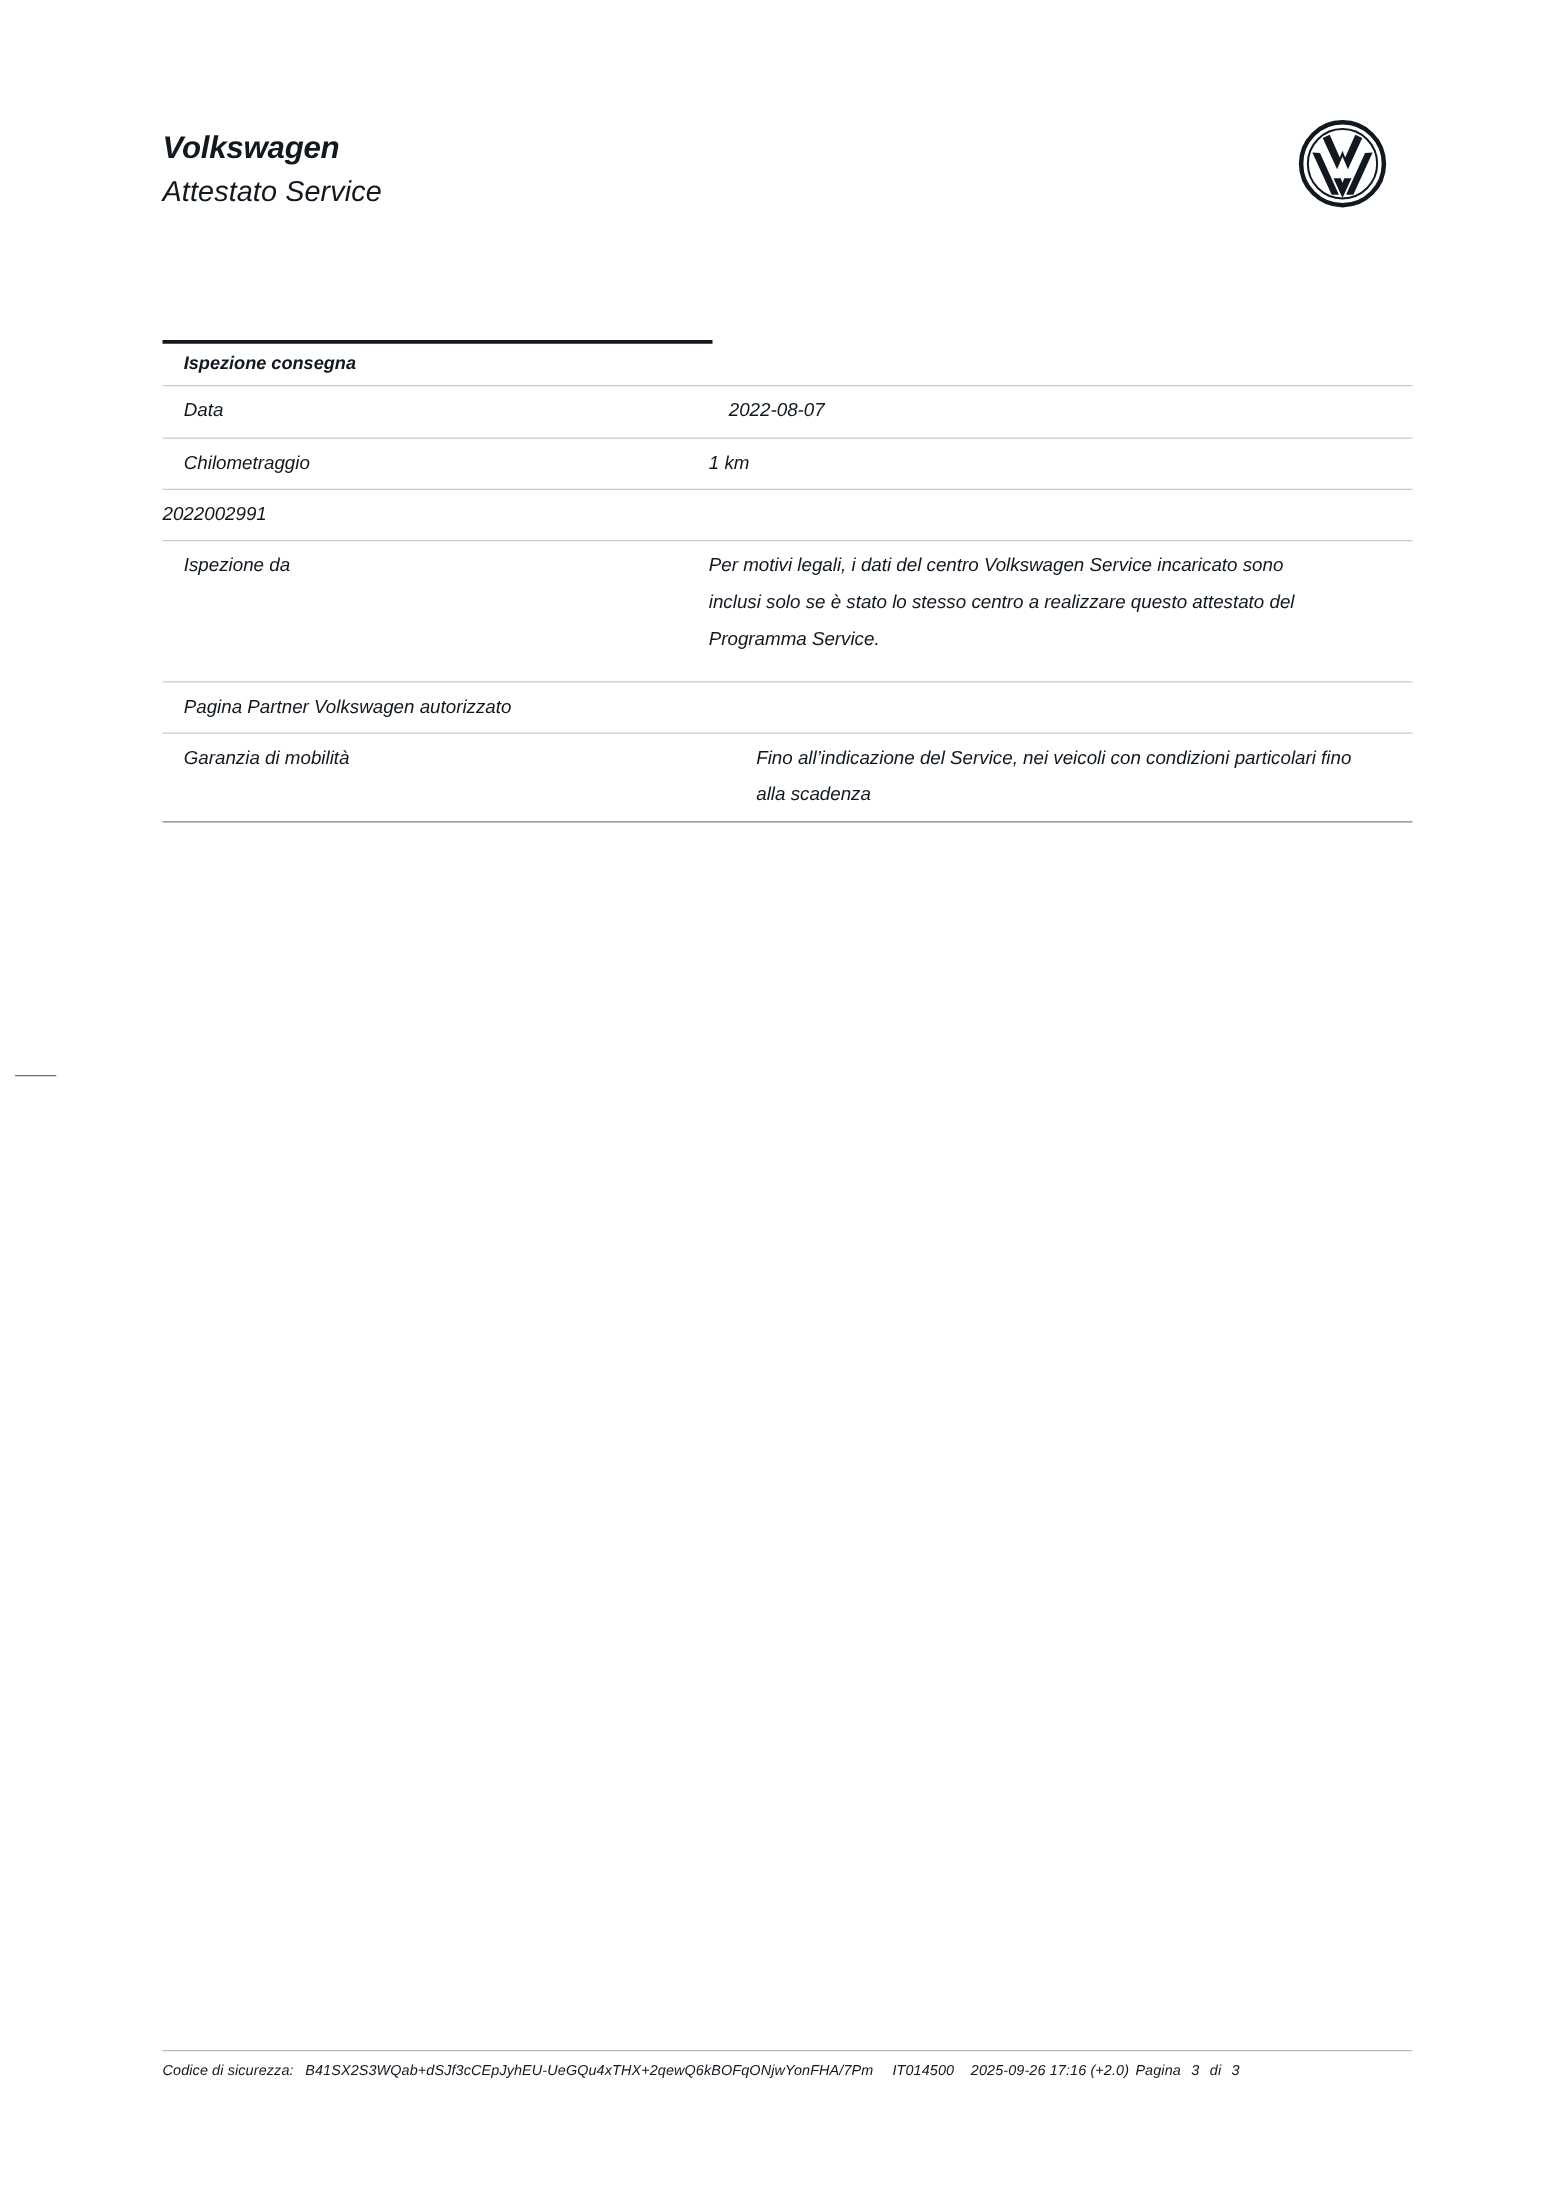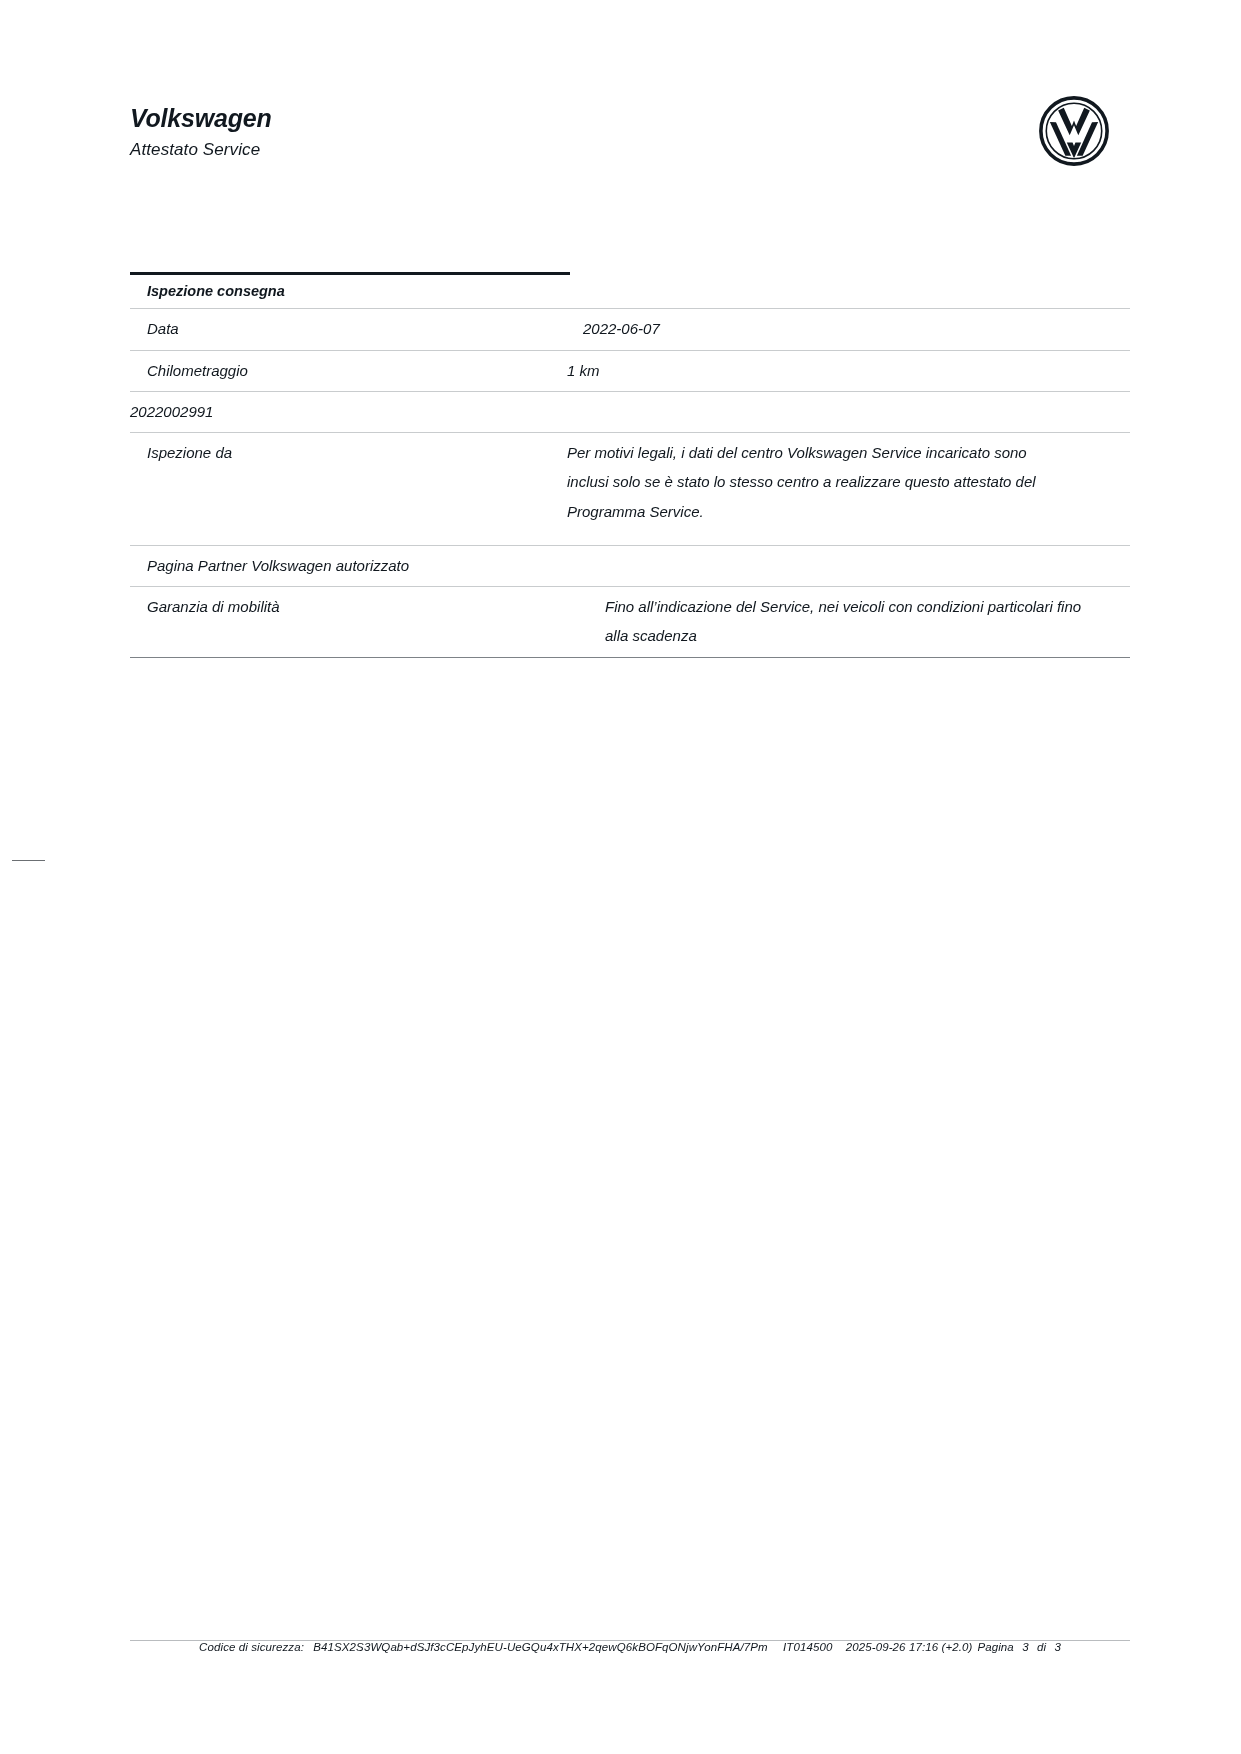--- a/index.html
+++ b/index.html
@@ -35,21 +35,21 @@
   }
   .brand-title {
     font-size: 25px;
     font-weight: bold;
     letter-spacing: -0.2px;
     color: #11181f;
     line-height: 1.1;
     margin: 0;
   }
   .brand-subtitle {
-    font-size: 17px;
+    font-size: 23px;
     font-weight: 400;
     color: #11181f;
     line-height: 1.25;
     margin: 6px 0 0 0;
     letter-spacing: 0.1px;
   }
 
   .vw-logo {
     position: absolute;
     right: 0;
@@ -124,22 +124,23 @@
     background: #6b6f73;
   }
 
   
   .footer {
     position: absolute;
     left: 130px;
     top: 1640px;
     width: 1000px;
     border-top: 1px solid #b9bcbf;
+    padding-top: 10px;
     display: flex;
-    justify-content: center;
+    justify-content: flex-start;
     align-items: baseline;
     font-size: 11.5px;
     color: #11181f;
     letter-spacing: 0.1px;
   }
   .footer-left { white-space: nowrap; }
   .footer-left .code-label { margin-right: 6px; }
   .footer-left .code-val { margin-right: 12px; }
   .footer-left .doc-id { margin-right: 10px; }
   .footer-right { white-space: nowrap; }
@@ -165,21 +166,21 @@
       <path d="M40.0 66.0 L50.0 88.0 L60.0 66.0 L52.0 66.0 L50.0 71.0 L48.0 66.0 Z" fill="#11181f"></path>
     </svg>
   </div>
 
   <div class="section">
     <div class="section-rule"></div>
     <div class="section-title">Ispezione consegna</div>
 
     <div class="row first">
       <div class="cell-label">Data</div>
-      <div class="cell-value">2022-06-07</div>
+      <div class="cell-value">2022-08-07</div>
     </div>
 
     <div class="row">
       <div class="cell-label">Chilometraggio</div>
       <div class="cell-value">1 km</div>
     </div>
 
     <div class="row">
       <div class="cell-value">2022002991</div>
     </div>

